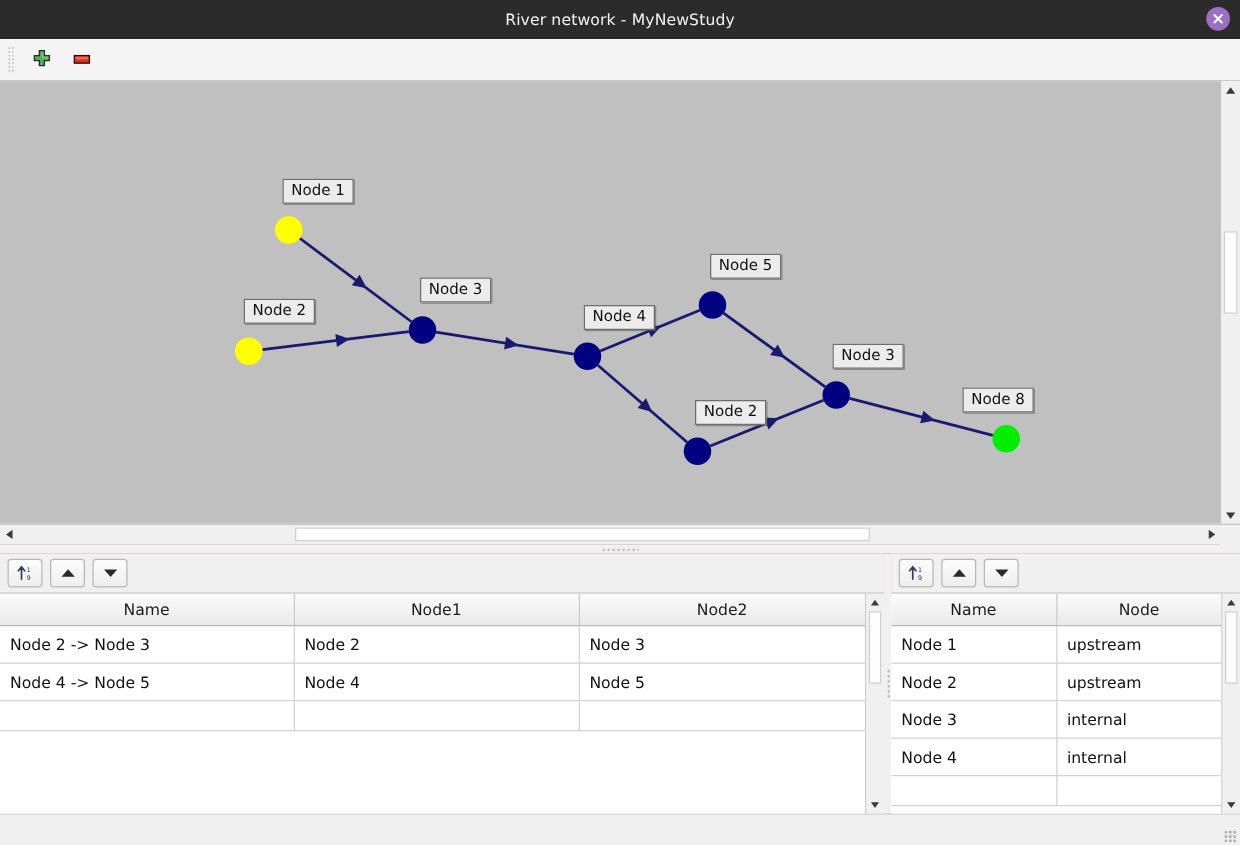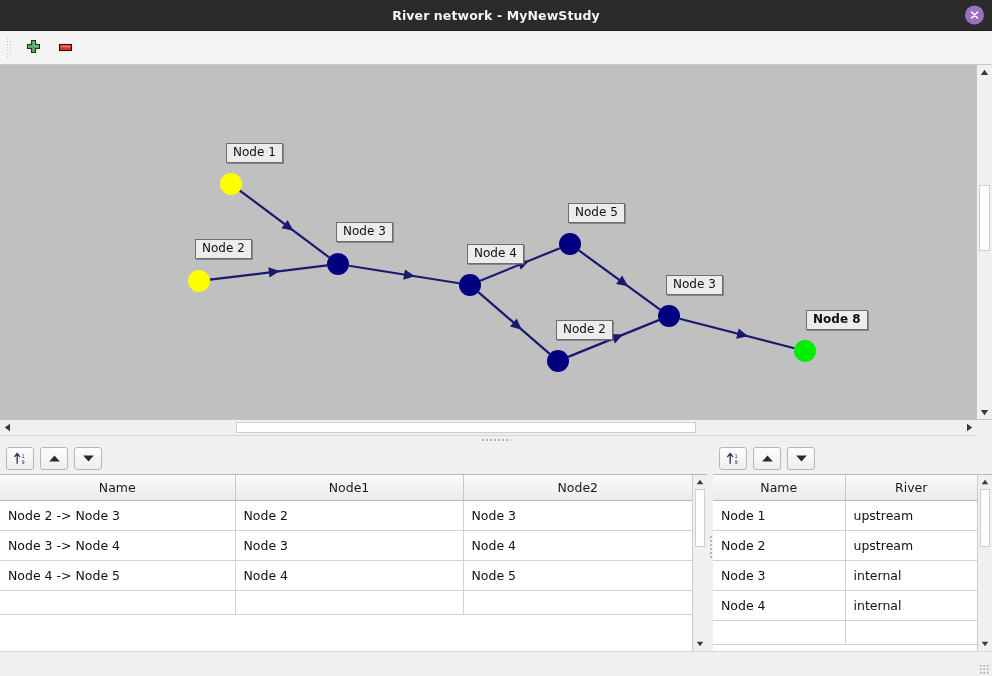--- a/index.html
+++ b/index.html
@@ -26,21 +26,21 @@
     color: #f2f2f2;
     display: flex;
     align-items: center;
     justify-content: center;
     position: relative;
     flex: 0 0 31px;
     border-bottom: 1px solid #1d1d1d;
   }
   .titlebar-title {
     font-size: 12.5px;
-    font-weight: bold;
+    font-weight: normal;
     letter-spacing: 0.1px;
     color: #f4f4f4;
     user-select: none;
   }
   .close-btn {
     position: absolute;
     right: 8px; top: 50%;
     transform: translateY(-50%);
     width: 19px; height: 19px;
     border-radius: 50%;
@@ -345,21 +345,21 @@
             <circle cx="805" cy="286" r="11" fill="#00ee00"></circle>
           </svg>
         <div id="node-labels">
             <div class="node-label" style="left: 226px; top: 78px;">Node 1</div>
             <div class="node-label" style="left: 195px; top: 174px;">Node 2</div>
             <div class="node-label" style="left: 336px; top: 157px;">Node 3</div>
             <div class="node-label" style="left: 467px; top: 179px;">Node 4</div>
             <div class="node-label" style="left: 568px; top: 138px;">Node 5</div>
             <div class="node-label" style="left: 556px; top: 255px;">Node 2</div>
             <div class="node-label" style="left: 666px; top: 210px;">Node 3</div>
-            <div class="node-label" style="left: 806px; top: 245px; font-weight: bold;">Node 8</div>
+            <div class="node-label" style="left: 770px; top: 245px;">Node 8</div>
           </div>
       </div>
 
       <div class="vscroll">
         <div class="sb-arrow">
           <svg width="9" height="7" viewBox="0 0 9 7">
             <path d="M4.5 0.8 L8.2 6 L0.8 6 Z" fill="#3a3a3a"></path>
           </svg>
         </div>
         <div class="sb-track">
@@ -433,25 +433,20 @@
                   <th>Node2</th>
                 </tr>
               </thead>
             <tbody id="reaches-body">
                 <tr>
                   <td>Node 2 -&gt; Node 3</td>
                   <td>Node 2</td>
                   <td>Node 3</td>
                 </tr>
                 <tr>
-                  <td>Node 3 -&gt; Node 4</td>
-                  <td>Node 3</td>
-                  <td>Node 4</td>
-                </tr>
-                <tr>
                   <td>Node 4 -&gt; Node 5</td>
                   <td>Node 4</td>
                   <td>Node 5</td>
                 </tr>
                 <tr class="blank">
                   <td></td>
                   <td></td>
                   <td></td>
                 </tr>
               </tbody>
@@ -503,21 +498,21 @@
       <div class="table-shell">
         <div class="table-scrollarea">
           <table class="grid">
             <colgroup>
                 <col style="width:132px">
                 <col>
               </colgroup>
             <thead>
                 <tr id="nodes-head">
                   <th>Name</th>
-                  <th>River</th>
+                  <th>Node</th>
                 </tr>
               </thead>
             <tbody id="nodes-body">
                 <tr>
                   <td>Node 1</td>
                   <td>upstream</td>
                 </tr>
                 <tr>
                   <td>Node 2</td>
                   <td>upstream</td>

